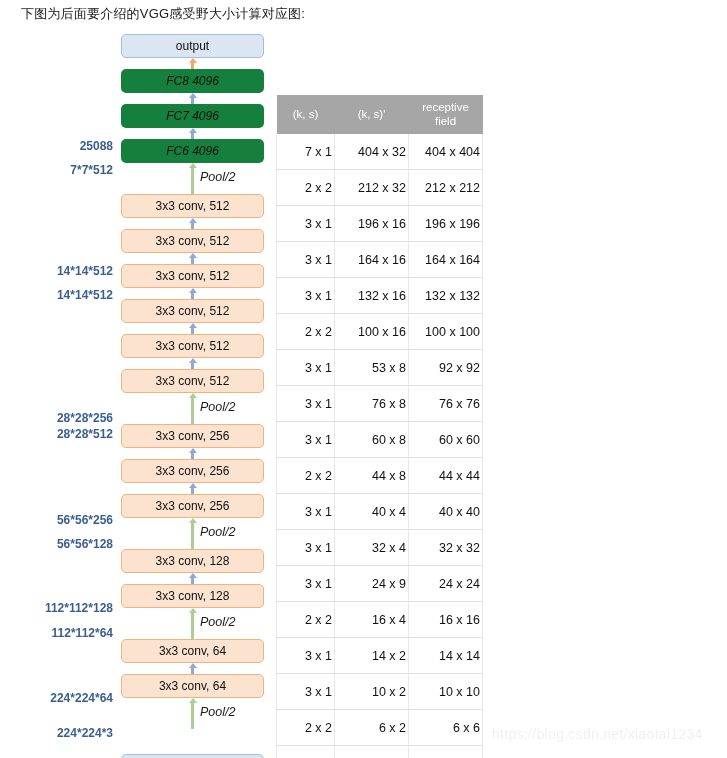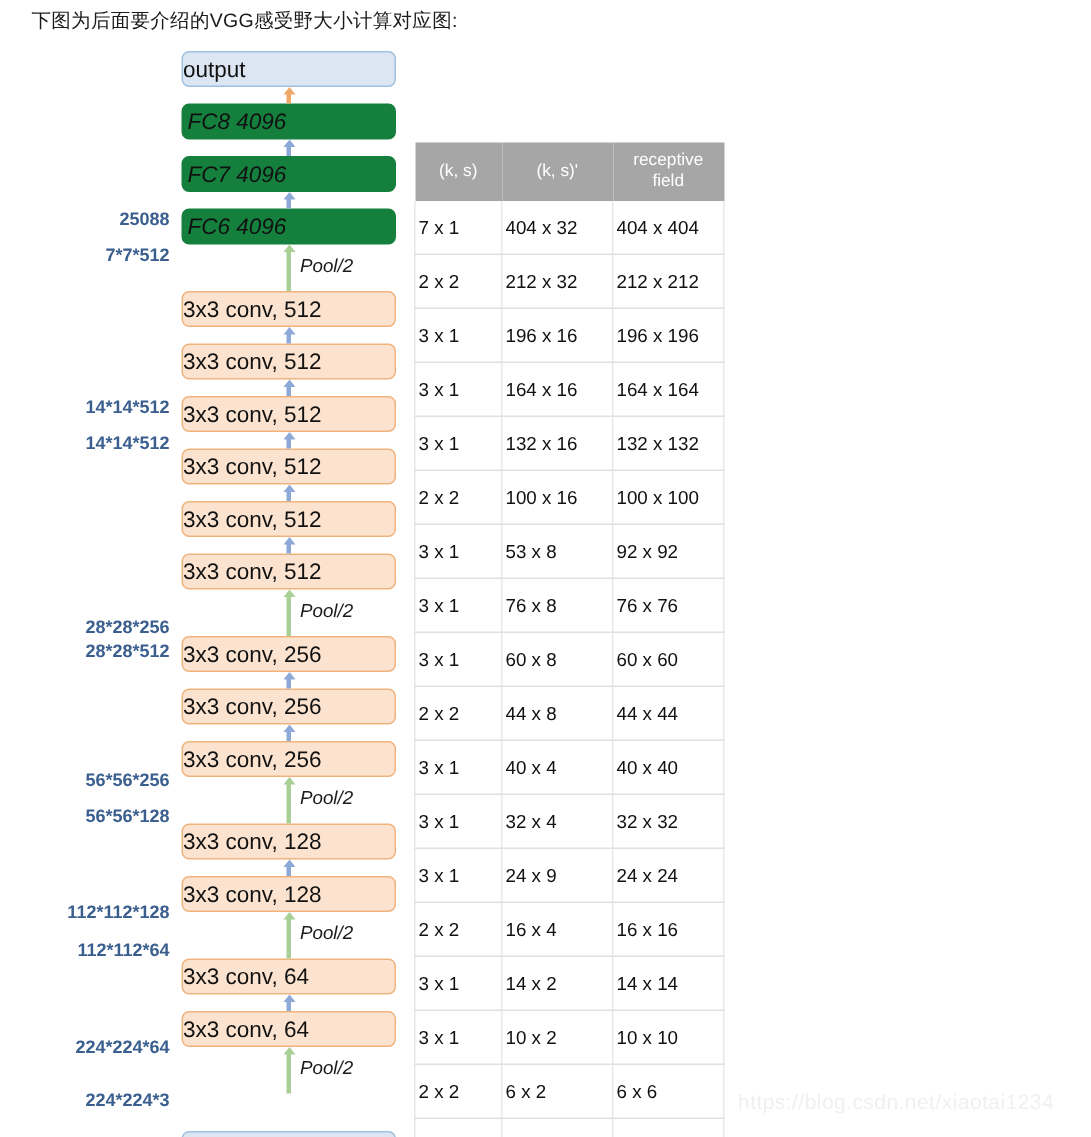--- a/index.html
+++ b/index.html
@@ -36,22 +36,22 @@
 
   .node {
     position: absolute;
     left: 121px;
     width: 143px;
     height: 24px;
     box-sizing: border-box;
     border-radius: 5px;
     display: flex;
     align-items: center;
-    justify-content: flex-start;
-    font-size: 15px;
+    justify-content: center;
+    font-size: 12px;
     color: #111111;
     white-space: nowrap;
   }
   .node.io {
     background: #dce6f2;
     border: 1px solid #9fc0de;
   }
   .node.fc {
     background: #15803d;
     border: 4px solid #15803d;
@@ -136,21 +136,21 @@
     padding: 0 2px;
     text-align: center;
     vertical-align: middle;
     line-height: 1.15;
     border: none;
   }
   #rf-table td {
     height: 35px;
     font-size: 12.5px;
     color: #111111;
-    text-align: left;
+    text-align: right;
     vertical-align: middle;
     border-bottom: 1px solid #e0e0e0;
     border-left: 1px solid #e8e8e8;
     border-right: 1px solid #e8e8e8;
     padding: 0 2px;
     white-space: nowrap;
   }
   #rf-table tr:last-child td { border-bottom: 1px solid #d8d8d8; }
   .col-ks   { width: 58px; }
   .col-ksp  { width: 74px; }

